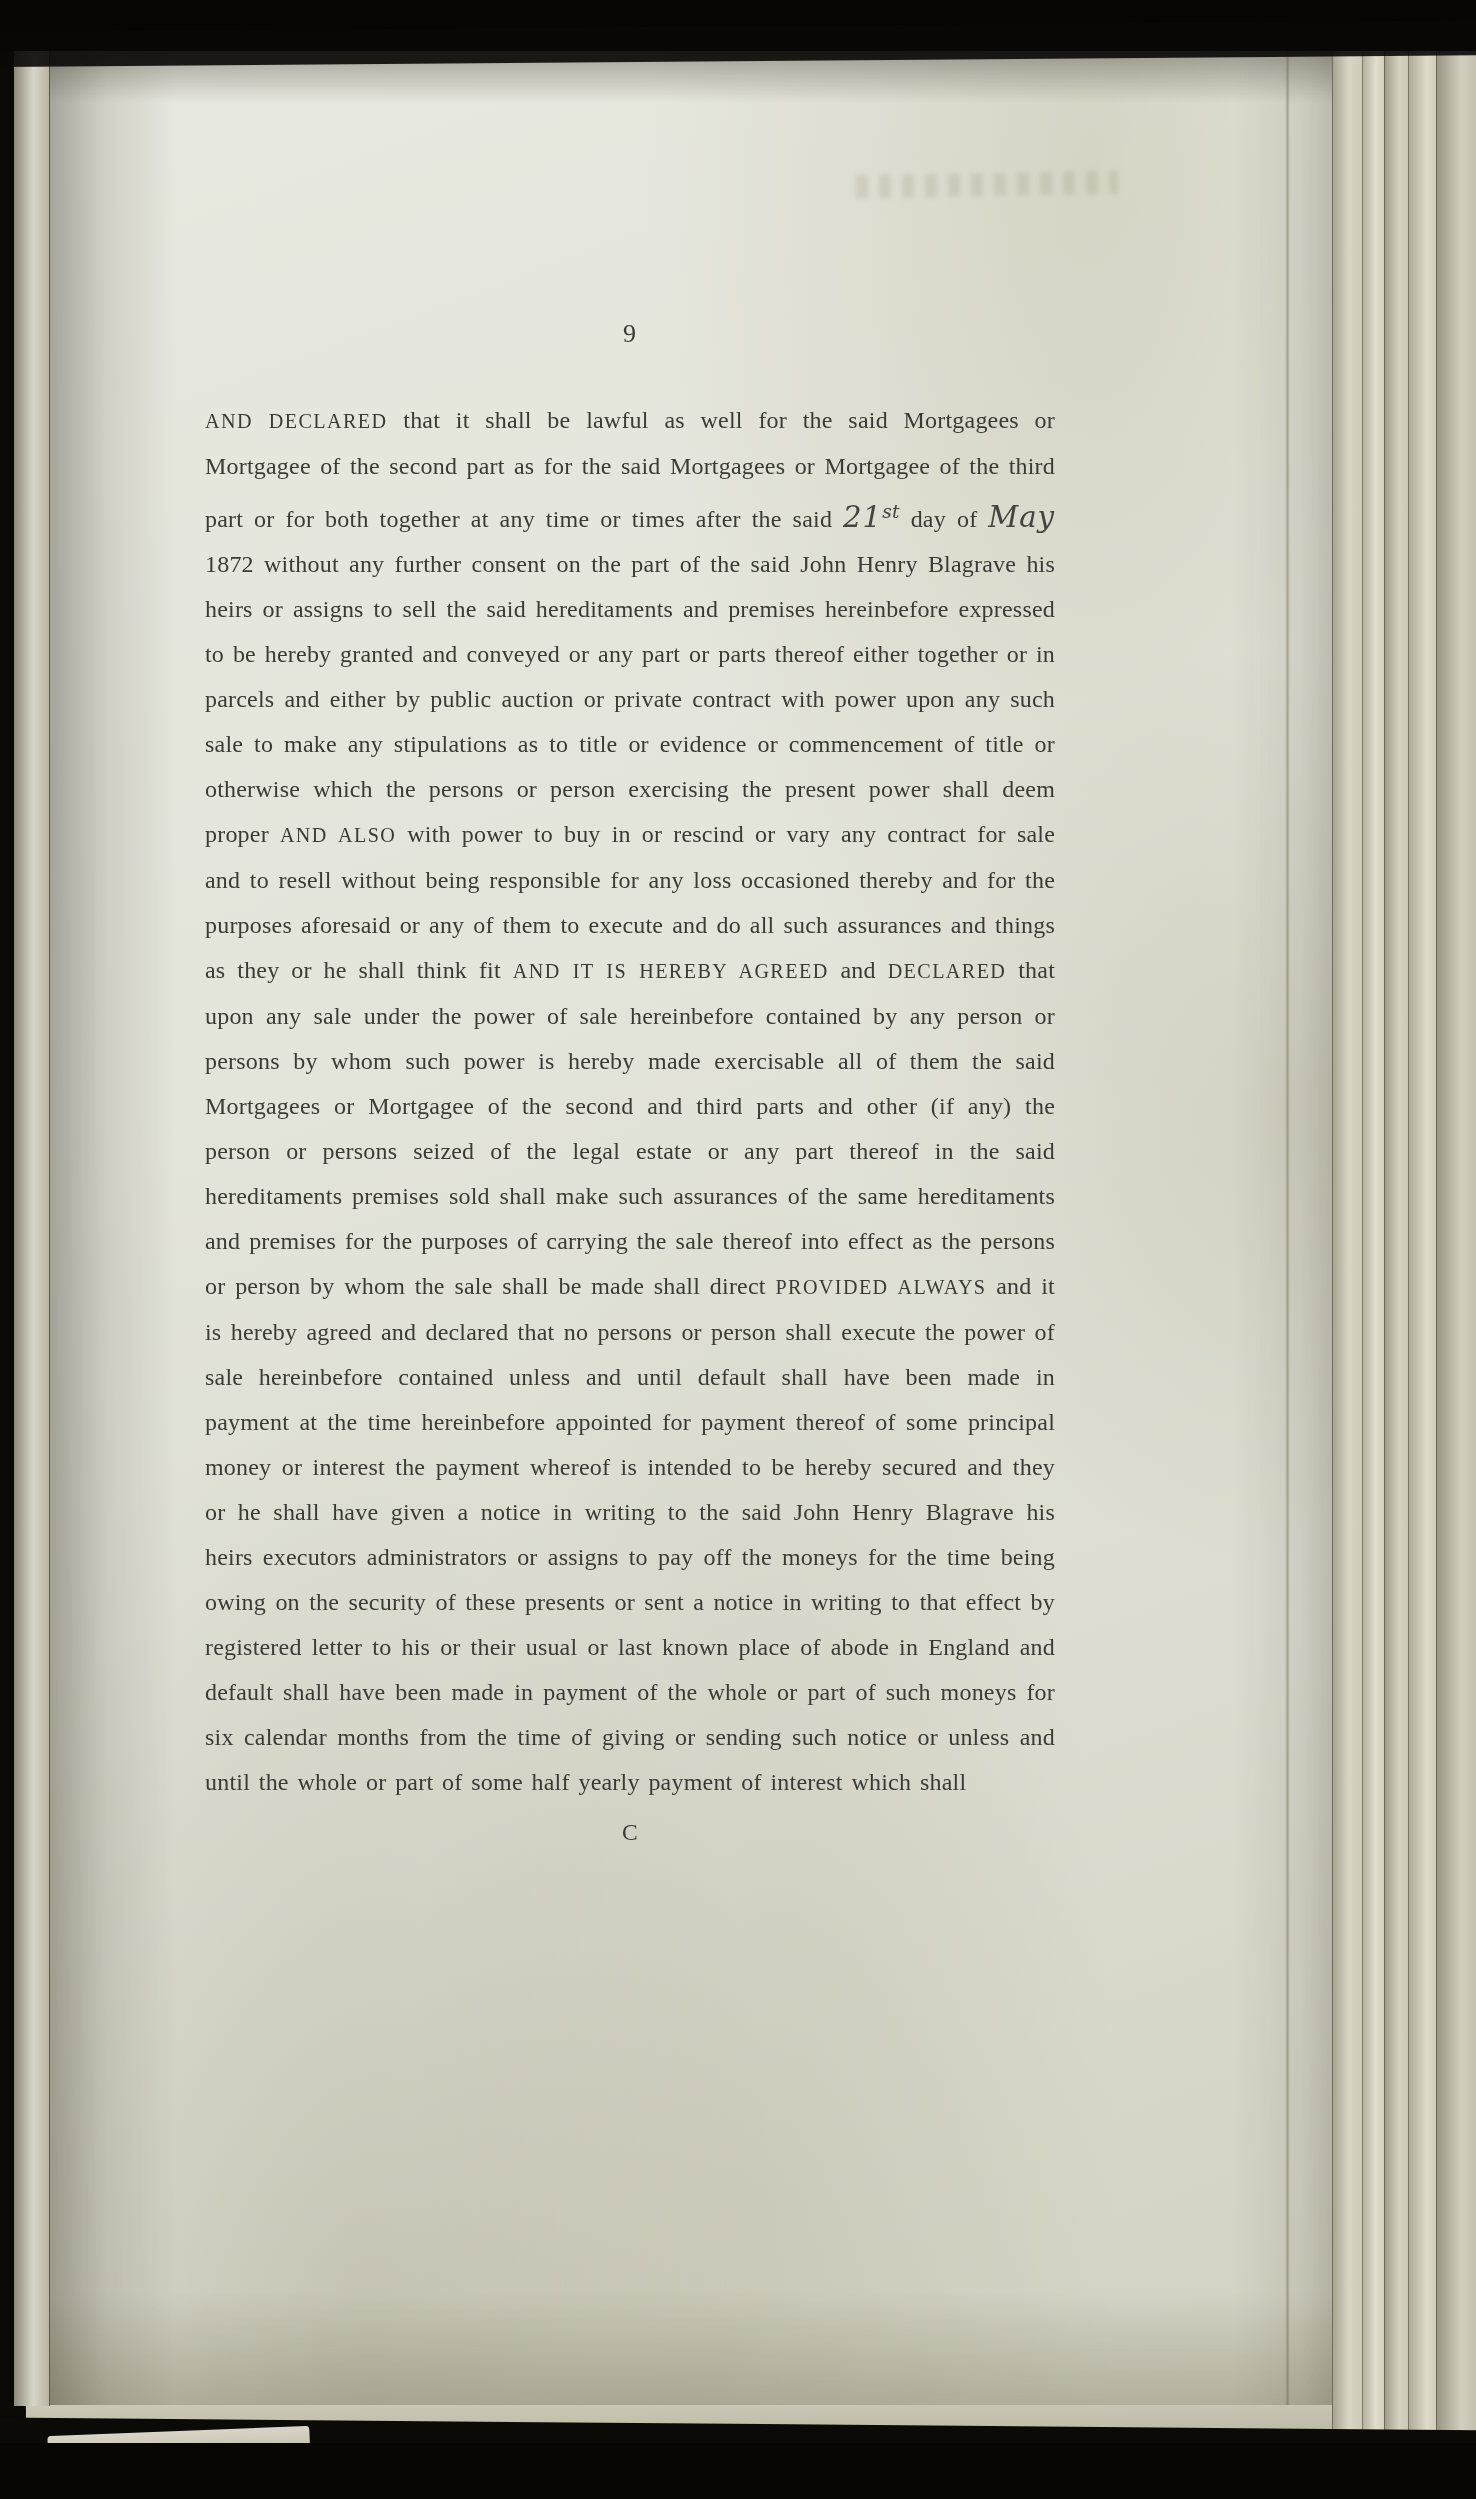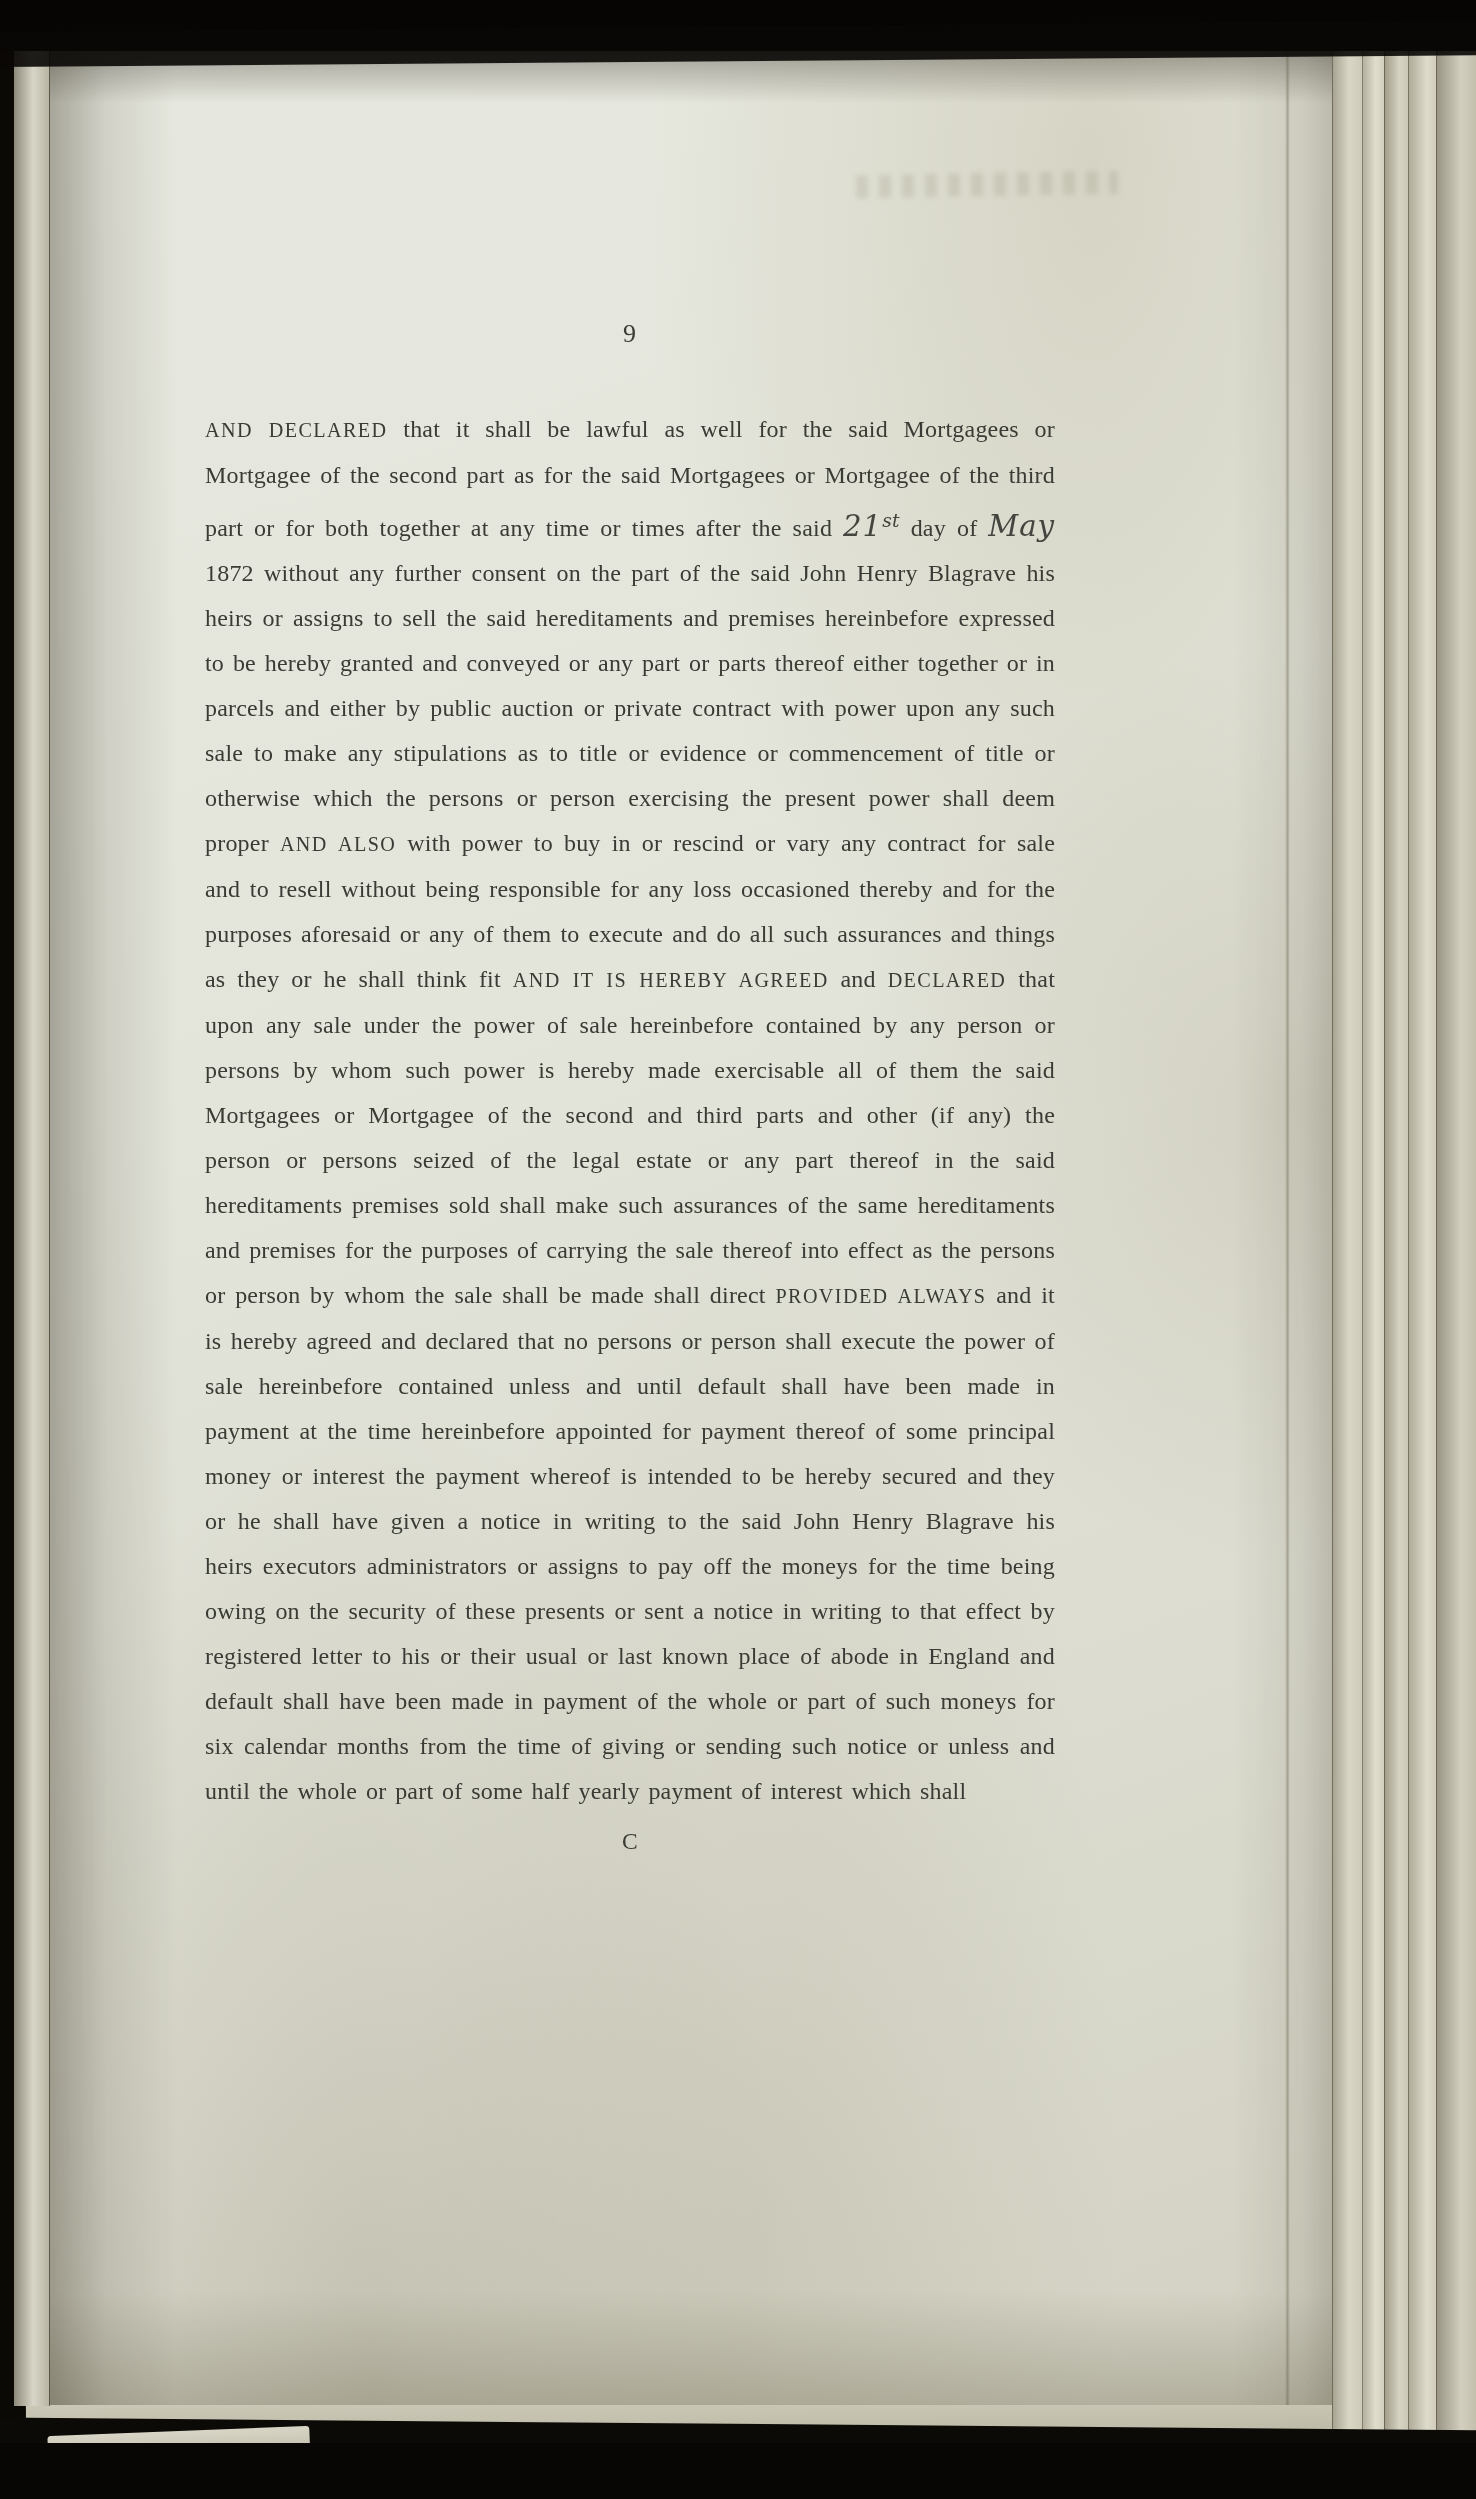--- a/index.html
+++ b/index.html
@@ -81,21 +81,21 @@
       repeating-linear-gradient(90deg, rgba(120,115,90,0.45) 0 12.2px, transparent 12.2px 23px);
     filter:blur(2.6px);transform:rotate(-1deg);
   }
 
   
   .page-number{
     position:absolute;top:277px;left:160px;width:850px;text-align:center;
     font-size:26px;color:var(--ink,#3a3b35);letter-spacing:0.9px;
   }
   .text-block{
-    position:absolute;left:160px;top:365px;width:850px;
+    position:absolute;left:160px;top:356px;width:850px;
     color:var(--ink,#3a3b35);
     font-size:24px;line-height:45px;
     text-align:justify;word-spacing:2.6px;letter-spacing:0.2px;
   }
   .deed-paragraph{margin:0;}
   .seg-sc{font-size:0.84em;letter-spacing:1.4px;}
   .seg-hand{
     font-family:"DejaVu Serif",serif;font-style:italic;
     font-size:1.22em;letter-spacing:0.9px;color:#43453e;
   }

